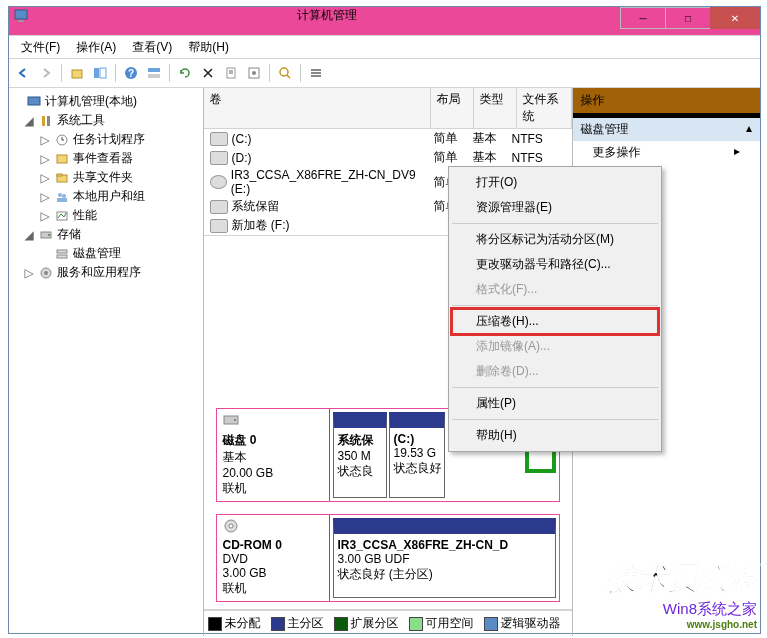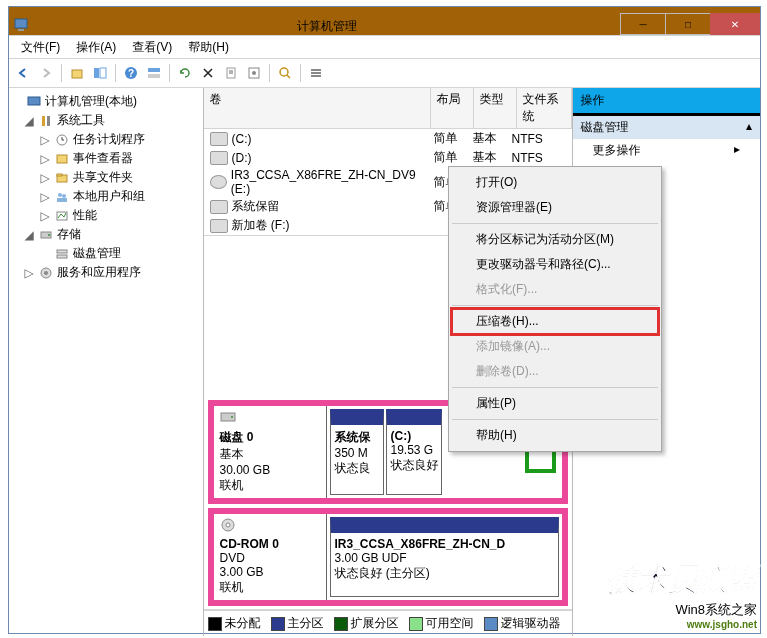--- a/index.html
+++ b/index.html
@@ -1,18 +1,18 @@
 <!DOCTYPE html>
 <html><head>
 <meta charset="utf-8">
 <style>
 body{margin:0;font-family:"Microsoft YaHei",SimSun,sans-serif;font-size:12px;background:#000;display:flex;justify-content:center;align-items:flex-start;padding:0}
 .wrap{width:767px;height:638px;background:#fff;position:relative}
 .window{position:absolute;left:8px;top:6px;width:751px;height:626px;border:1px solid #6b8aae;background:#fff}
-.titlebar{height:28px;background:#a16207;display:flex;align-items:flex-end;border-bottom:1px solid #d4d4d4}
+.titlebar{height:28px;background:#ec4899;display:flex;align-items:flex-start;border-bottom:1px solid #d4d4d4}
 .titlebar .icon{margin:0 4px}
 .titlebar .title{flex:1;text-align:center;font-size:12px}
 .winbtns{display:flex}
 .winbtn{width:44px;height:20px;border:1px solid #bbb;display:flex;align-items:center;justify-content:center;margin-left:-1px;font-size:10px;cursor:pointer}
 .winbtn.close{background:#c75050;color:#fff;border-color:#c75050;width:48px}
 .menubar{height:22px;display:flex;align-items:center;border-bottom:1px solid #d4d4d4;padding:0 4px}
 .menubar span{padding:2px 8px;cursor:pointer}
 .toolbar{height:28px;display:flex;align-items:center;border-bottom:1px solid #d4d4d4;padding:0 4px;gap:3px}
 .tbtn{width:20px;height:20px;display:flex;align-items:center;justify-content:center;cursor:pointer}
 .tsep{width:1px;height:18px;background:#ccc;margin:0 2px}
@@ -24,44 +24,44 @@
 .center{flex:1;display:flex;flex-direction:column;border-right:1px solid #bbb}
 .listhead{display:flex;background:#fff;border-bottom:1px solid #d4d4d4}
 .listhead .col{border-right:1px solid #d4d4d4;padding:3px 6px;background:#f5f5f5;cursor:pointer}
 .listbody{flex:0 0 auto}
 .lrow{display:flex;align-items:center;padding:1px 0}
 .lrow .c0{width:220px;padding-left:6px;display:flex;align-items:center}
 .lrow .c1,.lrow .c2{width:35px;text-align:left;padding-left:4px}
 .lrow .c3{width:60px;padding-left:4px}
 .dicon{width:16px;height:12px;background:#ddd;border:1px solid #999;border-radius:2px;margin-right:4px;display:inline-block}
 .midspace{flex:1;border-top:1px solid #d4d4d4;border-bottom:1px solid #d4d4d4;overflow:hidden}
-.diskpanel{border:6px solid #ec4899;margin:4px;display:flex}
+.diskpanel{border:1px solid #ec4899;margin:12px;display:flex}
 .diskinfo{width:100px;background:#fff;border-right:1px solid #666;padding:4px 6px}
 .diskinfo .dname{font-weight:bold}
 .diskinfo .icon{margin-bottom:2px}
 .partrow{flex:1;display:flex;gap:2px;padding:3px}
 .part{border:1px solid #666;padding:4px;min-width:44px;overflow:hidden;white-space:nowrap}
 .part.primary{border-top:16px solid #2b3a8c}
 .part .pname{font-weight:bold}
 .part.sys{border-top:16px solid #2b3a8c}
 .legend{padding:4px;border-top:1px solid #d4d4d4;display:flex;gap:10px;align-items:center}
 .lg{display:flex;align-items:center;gap:3px}
 .lgb{width:12px;height:12px;border:1px solid #444}
 .right{width:188px;padding:0}
-.rhead{background:#0ea5e9;padding:4px 8px;border-bottom:3px solid #000000}
+.rhead{background:#a16207;padding:4px 8px;border-bottom:5px solid #000000}
 .rgroup{background:#d8e6f3;padding:3px 8px;display:flex;justify-content:space-between;cursor:pointer}
 .ritem{padding:3px 20px;display:flex;justify-content:space-between;cursor:pointer}
 .ctxmenu{position:absolute;left:448px;top:166px;width:206px;background:#f0f0f0;border:1px solid #a7a7a7;box-shadow:3px 3px 4px rgba(0,0,0,.25);padding:3px}
 .ctxmenu .mi{padding:4px 24px;cursor:pointer}
 .ctxmenu .mi.disabled{color:#999;cursor:default}
 .ctxmenu hr{border:none;border-top:1px solid #ccc;margin:3px 0}
 .ctxmenu .mi.highlight{outline:3px solid #e03030;outline-offset:-1px}
 .watermark{position:absolute;right:10px;bottom:8px;text-align:right;pointer-events:none}
 .watermark .l1{font-size:30px;font-weight:bold;font-style:italic;color:#0f172a;-webkit-text-stroke:1px #fff}
-.watermark .l2{font-size:13px;color:#000000}
+.watermark .l2{font-size:15px;color:#6d28d9}
 .watermark .l3{font-size:10px;color:#4d7c0f;font-weight:bold}
 </style>
 </head>
 <body>
 
 <div class="wrap">
 <div class="window">
   <div class="titlebar">
     <span class="icon">
       <svg width="16" height="16">
@@ -322,21 +322,21 @@
       <div class="midspace">
         <div style="height:160px"></div>
         <div class="diskpanel">
           <div class="diskinfo">
             <div class="icon"><svg width="16" height="14">
                     <rect x="1" y="3" width="14" height="8" fill="#ccc" stroke="#888"></rect>
                     <circle cx="12" cy="7" r="1" fill="#3a8a3a"></circle>
                   </svg></div>
             <div class="dname">磁盘 0</div>
             <div>基本</div>
-            <div>30.00 GB</div>
+            <div>20.00 GB</div>
             <div>联机</div>
           </div>
           <div class="partrow">
             <div class="part sys" style="width:44px">
               <div class="pname">系统保</div>
               <div>350 M</div>
               <div>状态良</div>
             </div>
             <div class="part primary" style="width:46px">
               <div class="pname">(C:)</div>

